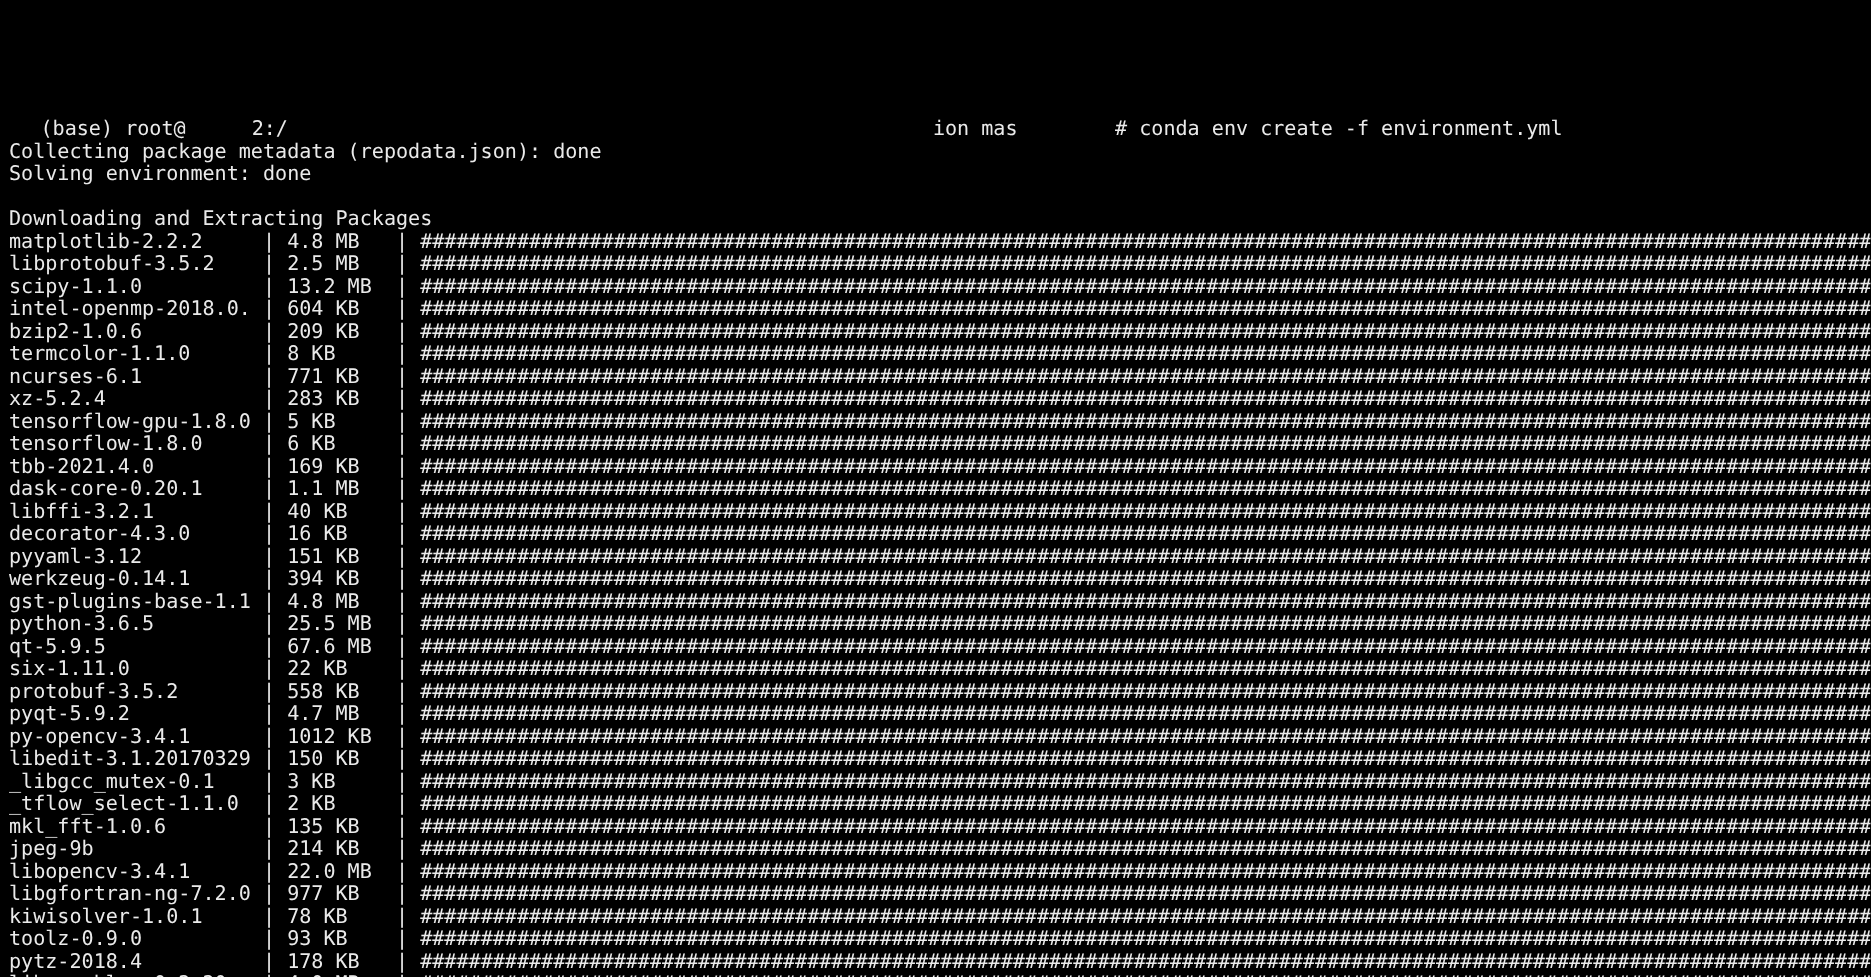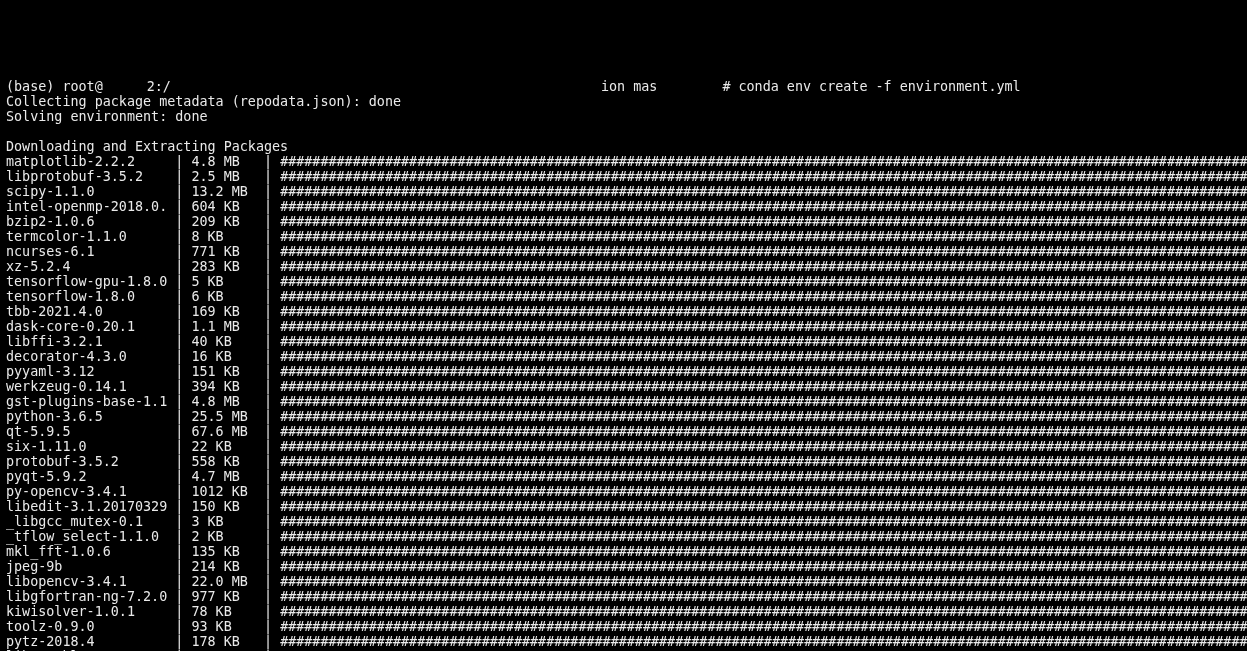--- a/index.html
+++ b/index.html
@@ -21,21 +21,21 @@
   .line { white-space: pre; }
   .redact {
     background: #000;
     color: #000;
     display: inline-block;
     vertical-align: bottom;
   }
   .redact.small { width: 44px; height: 12px; }
   .redact.big   { width: 430px; height: 12px; }
   .redact.med   { width: 65px; height: 12px; }
-  .prompt-line { white-space: nowrap; }
+  .prompt-line { white-space: nowrap; margin-left: 21px; }
 </style>
 </head>
 <body>
 
 
 
 <div class="term"><div class="line prompt-line"><span>(base)</span> <span>root@</span><span class="redact small"></span><span>2:/</span><span class="redact big"></span><span>ion mas</span><span class="redact med"></span><span>#</span> <span>conda env create -f environment.yml</span></div><div class="line">Collecting package metadata (repodata.json): done</div><div class="line">Solving environment: done</div><div class="line">&nbsp;</div><div class="line">Downloading and Extracting Packages</div><div class="line"><span>matplotlib-2.2.2    </span><span> | </span><span>4.8 MB  </span><span> | </span><span>##################################################################################################################################</span></div><div class="line"><span>libprotobuf-3.5.2   </span><span> | </span><span>2.5 MB  </span><span> | </span><span>##################################################################################################################################</span></div><div class="line"><span>scipy-1.1.0         </span><span> | </span><span>13.2 MB </span><span> | </span><span>##################################################################################################################################</span></div><div class="line"><span>intel-openmp-2018.0.</span><span> | </span><span>604 KB  </span><span> | </span><span>##################################################################################################################################</span></div><div class="line"><span>bzip2-1.0.6         </span><span> | </span><span>209 KB  </span><span> | </span><span>##################################################################################################################################</span></div><div class="line"><span>termcolor-1.1.0     </span><span> | </span><span>8 KB    </span><span> | </span><span>##################################################################################################################################</span></div><div class="line"><span>ncurses-6.1         </span><span> | </span><span>771 KB  </span><span> | </span><span>##################################################################################################################################</span></div><div class="line"><span>xz-5.2.4            </span><span> | </span><span>283 KB  </span><span> | </span><span>##################################################################################################################################</span></div><div class="line"><span>tensorflow-gpu-1.8.0</span><span> | </span><span>5 KB    </span><span> | </span><span>##################################################################################################################################</span></div><div class="line"><span>tensorflow-1.8.0    </span><span> | </span><span>6 KB    </span><span> | </span><span>##################################################################################################################################</span></div><div class="line"><span>tbb-2021.4.0        </span><span> | </span><span>169 KB  </span><span> | </span><span>##################################################################################################################################</span></div><div class="line"><span>dask-core-0.20.1    </span><span> | </span><span>1.1 MB  </span><span> | </span><span>##################################################################################################################################</span></div><div class="line"><span>libffi-3.2.1        </span><span> | </span><span>40 KB   </span><span> | </span><span>##################################################################################################################################</span></div><div class="line"><span>decorator-4.3.0     </span><span> | </span><span>16 KB   </span><span> | </span><span>##################################################################################################################################</span></div><div class="line"><span>pyyaml-3.12         </span><span> | </span><span>151 KB  </span><span> | </span><span>##################################################################################################################################</span></div><div class="line"><span>werkzeug-0.14.1     </span><span> | </span><span>394 KB  </span><span> | </span><span>##################################################################################################################################</span></div><div class="line"><span>gst-plugins-base-1.1</span><span> | </span><span>4.8 MB  </span><span> | </span><span>##################################################################################################################################</span></div><div class="line"><span>python-3.6.5        </span><span> | </span><span>25.5 MB </span><span> | </span><span>##################################################################################################################################</span></div><div class="line"><span>qt-5.9.5            </span><span> | </span><span>67.6 MB </span><span> | </span><span>##################################################################################################################################</span></div><div class="line"><span>six-1.11.0          </span><span> | </span><span>22 KB   </span><span> | </span><span>##################################################################################################################################</span></div><div class="line"><span>protobuf-3.5.2      </span><span> | </span><span>558 KB  </span><span> | </span><span>##################################################################################################################################</span></div><div class="line"><span>pyqt-5.9.2          </span><span> | </span><span>4.7 MB  </span><span> | </span><span>##################################################################################################################################</span></div><div class="line"><span>py-opencv-3.4.1     </span><span> | </span><span>1012 KB </span><span> | </span><span>##################################################################################################################################</span></div><div class="line"><span>libedit-3.1.20170329</span><span> | </span><span>150 KB  </span><span> | </span><span>##################################################################################################################################</span></div><div class="line"><span>_libgcc_mutex-0.1   </span><span> | </span><span>3 KB    </span><span> | </span><span>##################################################################################################################################</span></div><div class="line"><span>_tflow_select-1.1.0 </span><span> | </span><span>2 KB    </span><span> | </span><span>##################################################################################################################################</span></div><div class="line"><span>mkl_fft-1.0.6       </span><span> | </span><span>135 KB  </span><span> | </span><span>##################################################################################################################################</span></div><div class="line"><span>jpeg-9b             </span><span> | </span><span>214 KB  </span><span> | </span><span>##################################################################################################################################</span></div><div class="line"><span>libopencv-3.4.1     </span><span> | </span><span>22.0 MB </span><span> | </span><span>##################################################################################################################################</span></div><div class="line"><span>libgfortran-ng-7.2.0</span><span> | </span><span>977 KB  </span><span> | </span><span>##################################################################################################################################</span></div><div class="line"><span>kiwisolver-1.0.1    </span><span> | </span><span>78 KB   </span><span> | </span><span>##################################################################################################################################</span></div><div class="line"><span>toolz-0.9.0         </span><span> | </span><span>93 KB   </span><span> | </span><span>##################################################################################################################################</span></div><div class="line"><span>pytz-2018.4         </span><span> | </span><span>178 KB  </span><span> | </span><span>##################################################################################################################################</span></div><div class="line"><span>libopenblas-0.2.20  </span><span> | </span><span>4.0 MB  </span><span> | </span><span>##################################################################################################################################</span></div></div>
 
 
 

